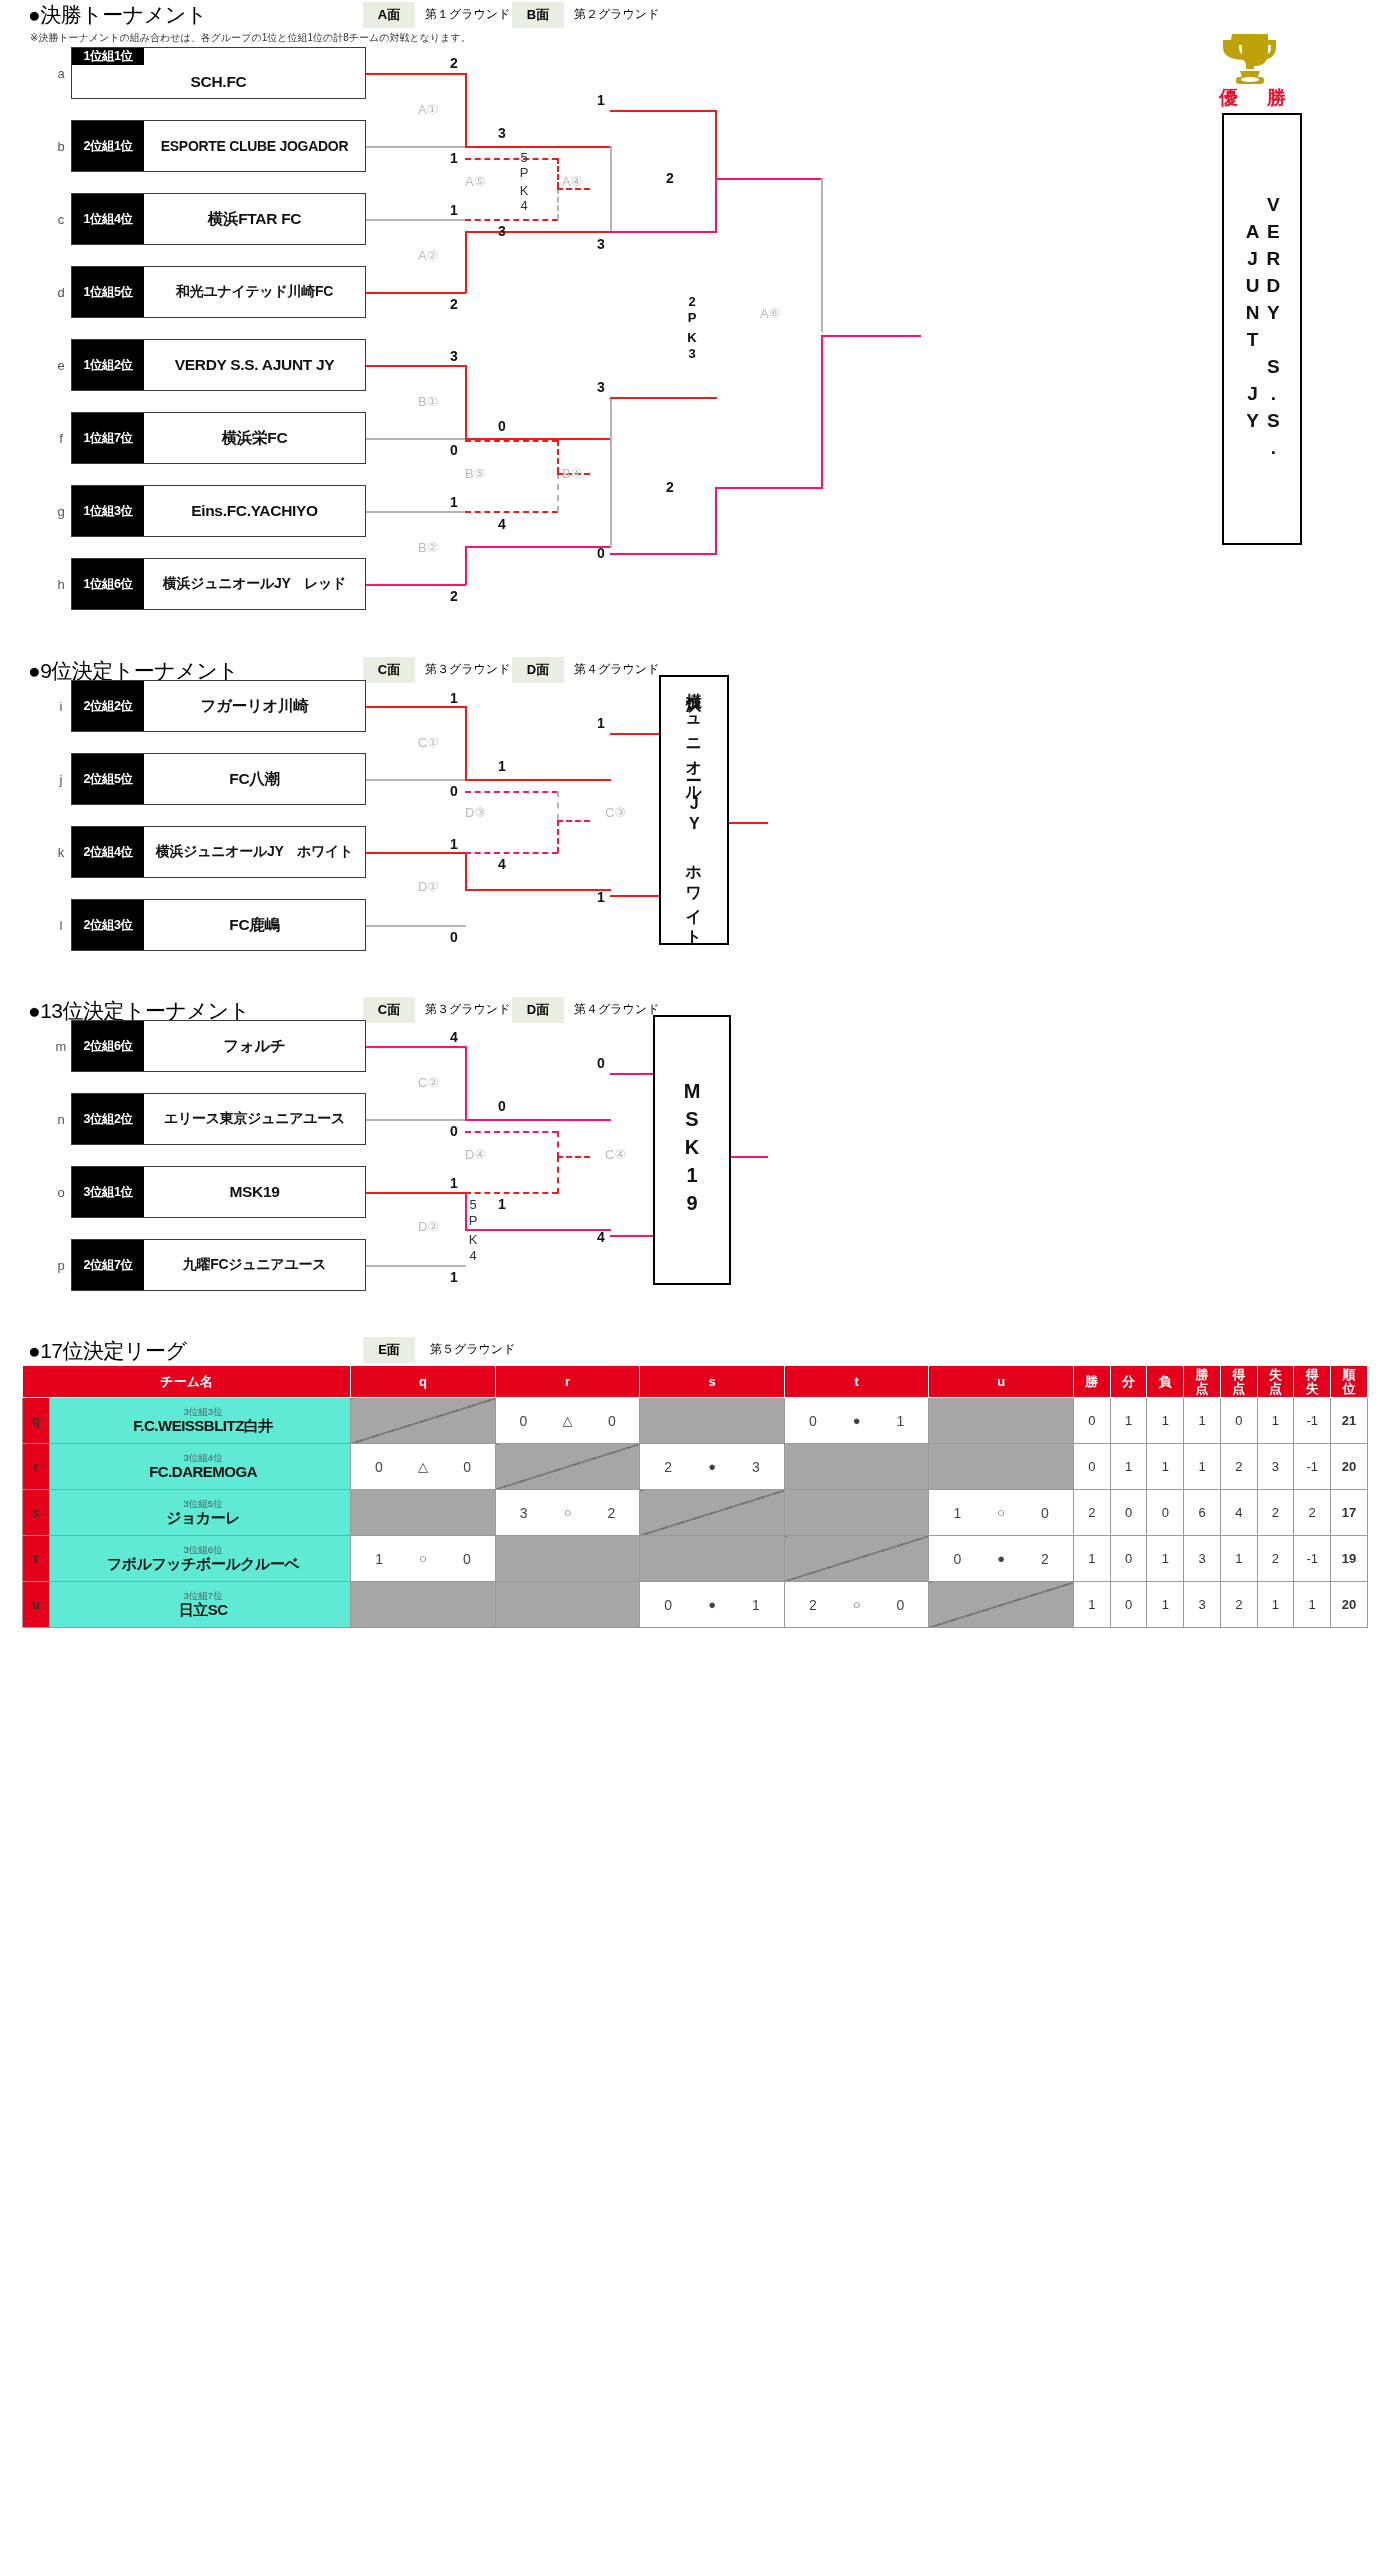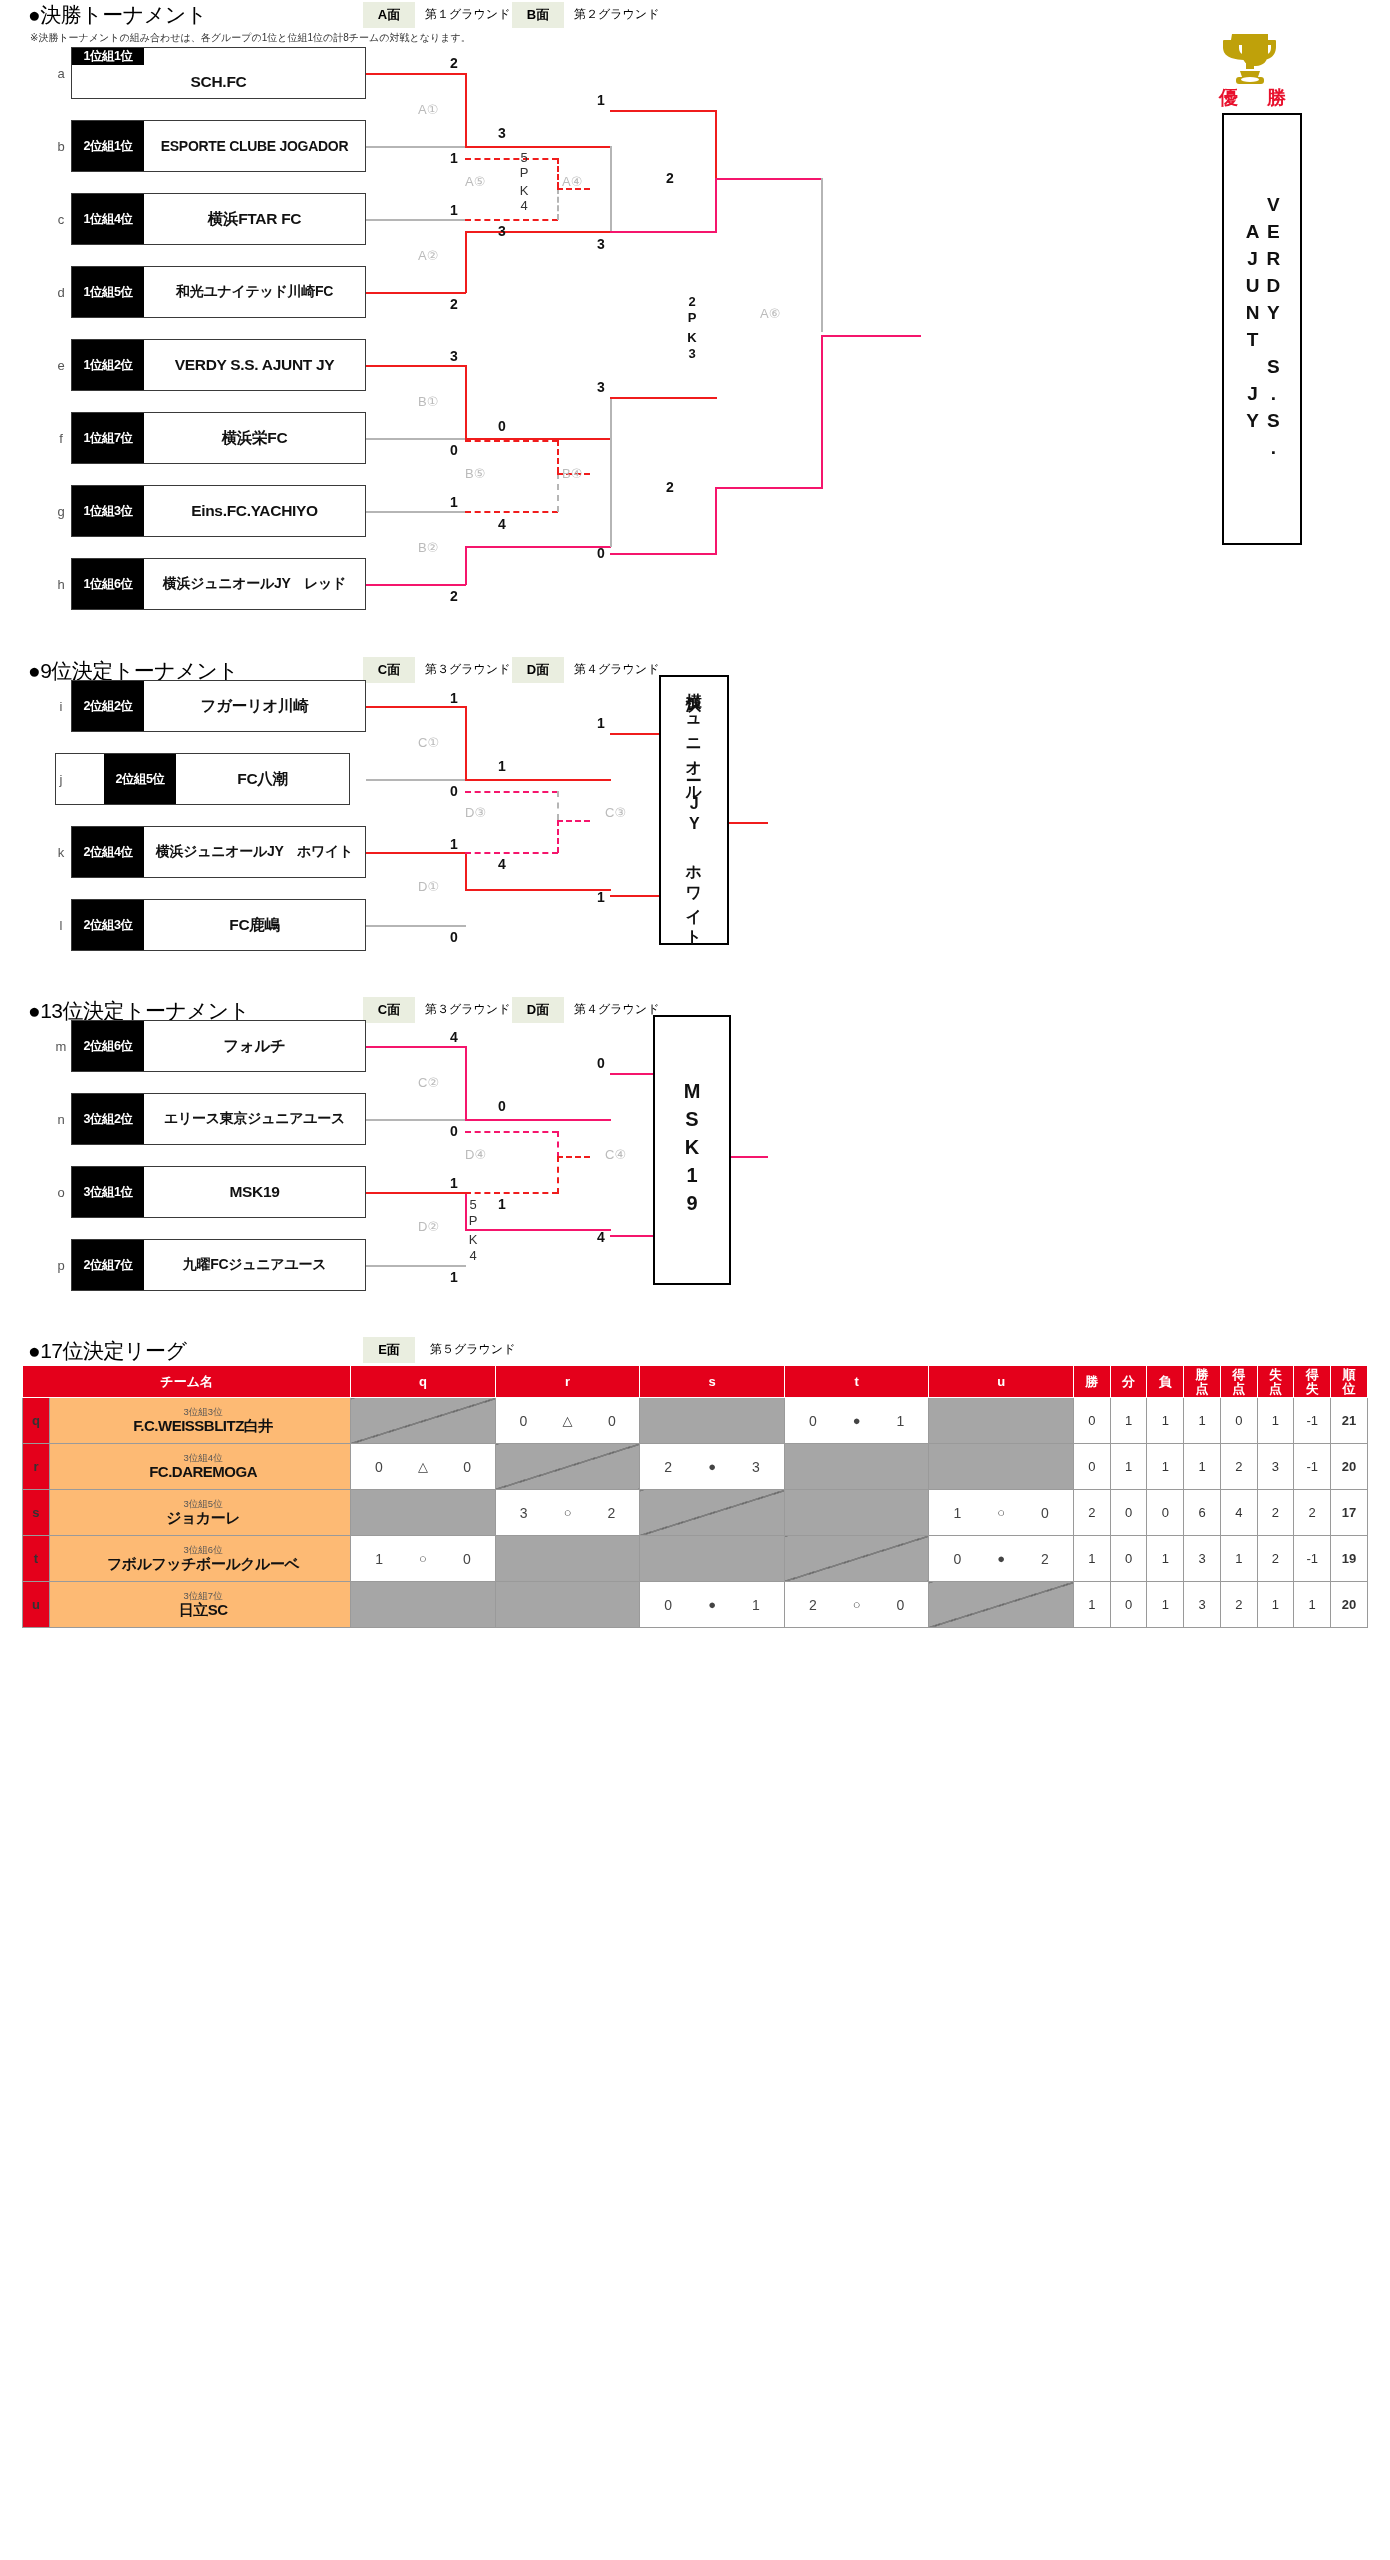--- a/index.html
+++ b/index.html
@@ -94,21 +94,21 @@
   }
   table.league td {
     border: 1px solid #9a9a9a; text-align: center; vertical-align: middle;
     color: #333; font-size: 13px; height: 46px;
   }
   td.key-cell {
     background: #e4001b; color: #fff; font-weight: bold; font-size: 12px;
     border: 1px solid #e4001b;
   }
   td.name-cell {
-    text-align: left; padding-left: 6px; background: #fdba74;
+    text-align: left; padding-left: 6px; background: #5eead4;
   }
   .name-sub { font-size: 9.5px; color: #555; line-height: 1.1; }
   .name-main { font-size: 15px; font-weight: bold; color: #111;
                letter-spacing: -0.5px; line-height: 1.15; }
   td.diag {
     background: #a6a6a6;
     background-image: linear-gradient(to bottom right,
       rgba(0,0,0,0) 0%, rgba(0,0,0,0) 49.4%,
       #555 49.4%, #555 50.6%,
       rgba(0,0,0,0) 50.6%, rgba(0,0,0,0) 100%);
@@ -284,21 +284,21 @@
 <div class="abs ground-label" style="left:425px; top:661px;">第３グラウンド</div>
 <div class="abs chip" style="left:512px; top:657px; width:52px;">D面</div>
 <div class="abs ground-label" style="left:574px; top:661px;">第４グラウンド</div>
 
 <div class="team-key" style="left:54px; top:699px;">i</div>
 <div class="team-row" style="left:71px; top:680px; width:295px;">
   <div class="team-seed">2位組2位</div>
   <div class="team-name">フガーリオ川崎</div>
 </div>
 <div class="team-key" style="left:54px; top:772px;">j</div>
-<div class="team-row" style="left:55px; top:753px; width:295px;padding-left:48px;">
+<div class="team-row" style="left:71px; top:753px; width:295px;">
   <div class="team-seed">2位組5位</div>
   <div class="team-name">FC八潮</div>
 </div>
 <div class="team-key" style="left:54px; top:845px;">k</div>
 <div class="team-row" style="left:71px; top:826px; width:295px;">
   <div class="team-seed">2位組4位</div>
   <div class="team-name" style="font-size:14px;">横浜ジュニオールJY　ホワイト</div>
 </div>
 <div class="team-key" style="left:54px; top:918px;">l</div>
 <div class="team-row" style="left:71px; top:899px; width:295px;">

